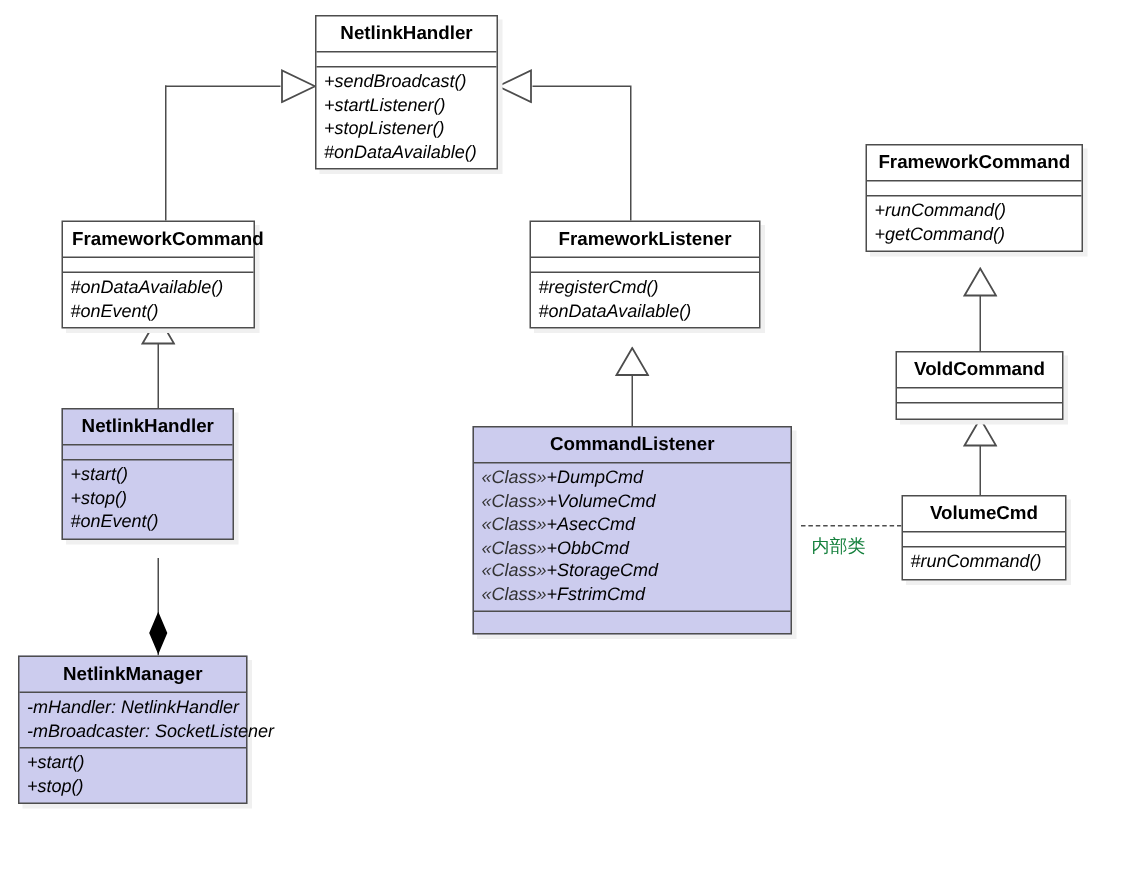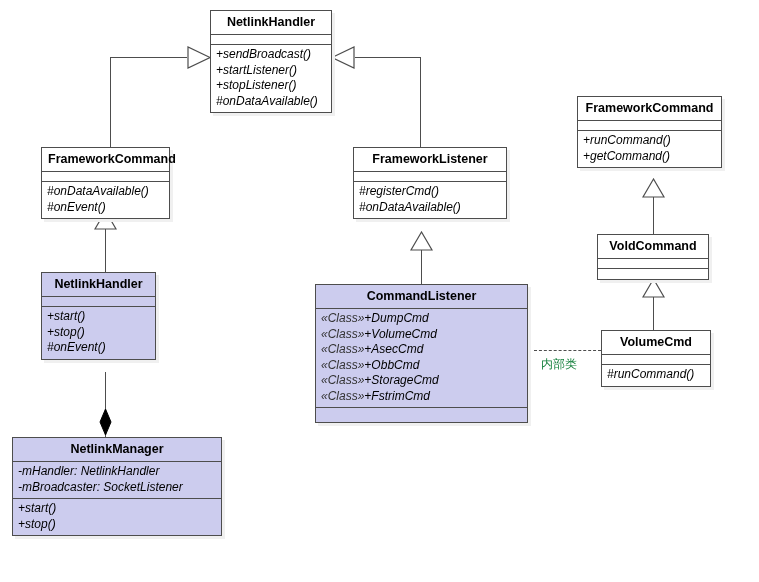--- a/index.html
+++ b/index.html
@@ -149,21 +149,21 @@
   <div class="uml-class accent" style="left:41px; top:272px; width:115px;">
     <div class="uml-title">NetlinkHandler</div>
     <div class="uml-compartment empty"></div>
     <div class="uml-compartment">
       <div class="uml-row">+start()</div>
       <div class="uml-row">+stop()</div>
       <div class="uml-row">#onEvent()</div>
     </div>
   </div>
 
-  <div class="uml-class accent" style="left:12px; top:437px; width:210px;">
+  <div class="uml-class accent" style="left:12px; top:437px; width:153px;">
     <div class="uml-title">NetlinkManager</div>
     <div class="uml-compartment">
       <div class="uml-row">-mHandler: NetlinkHandler</div>
       <div class="uml-row">-mBroadcaster: SocketListener</div>
     </div>
     <div class="uml-compartment">
       <div class="uml-row">+start()</div>
       <div class="uml-row">+stop()</div>
     </div>
   </div>

